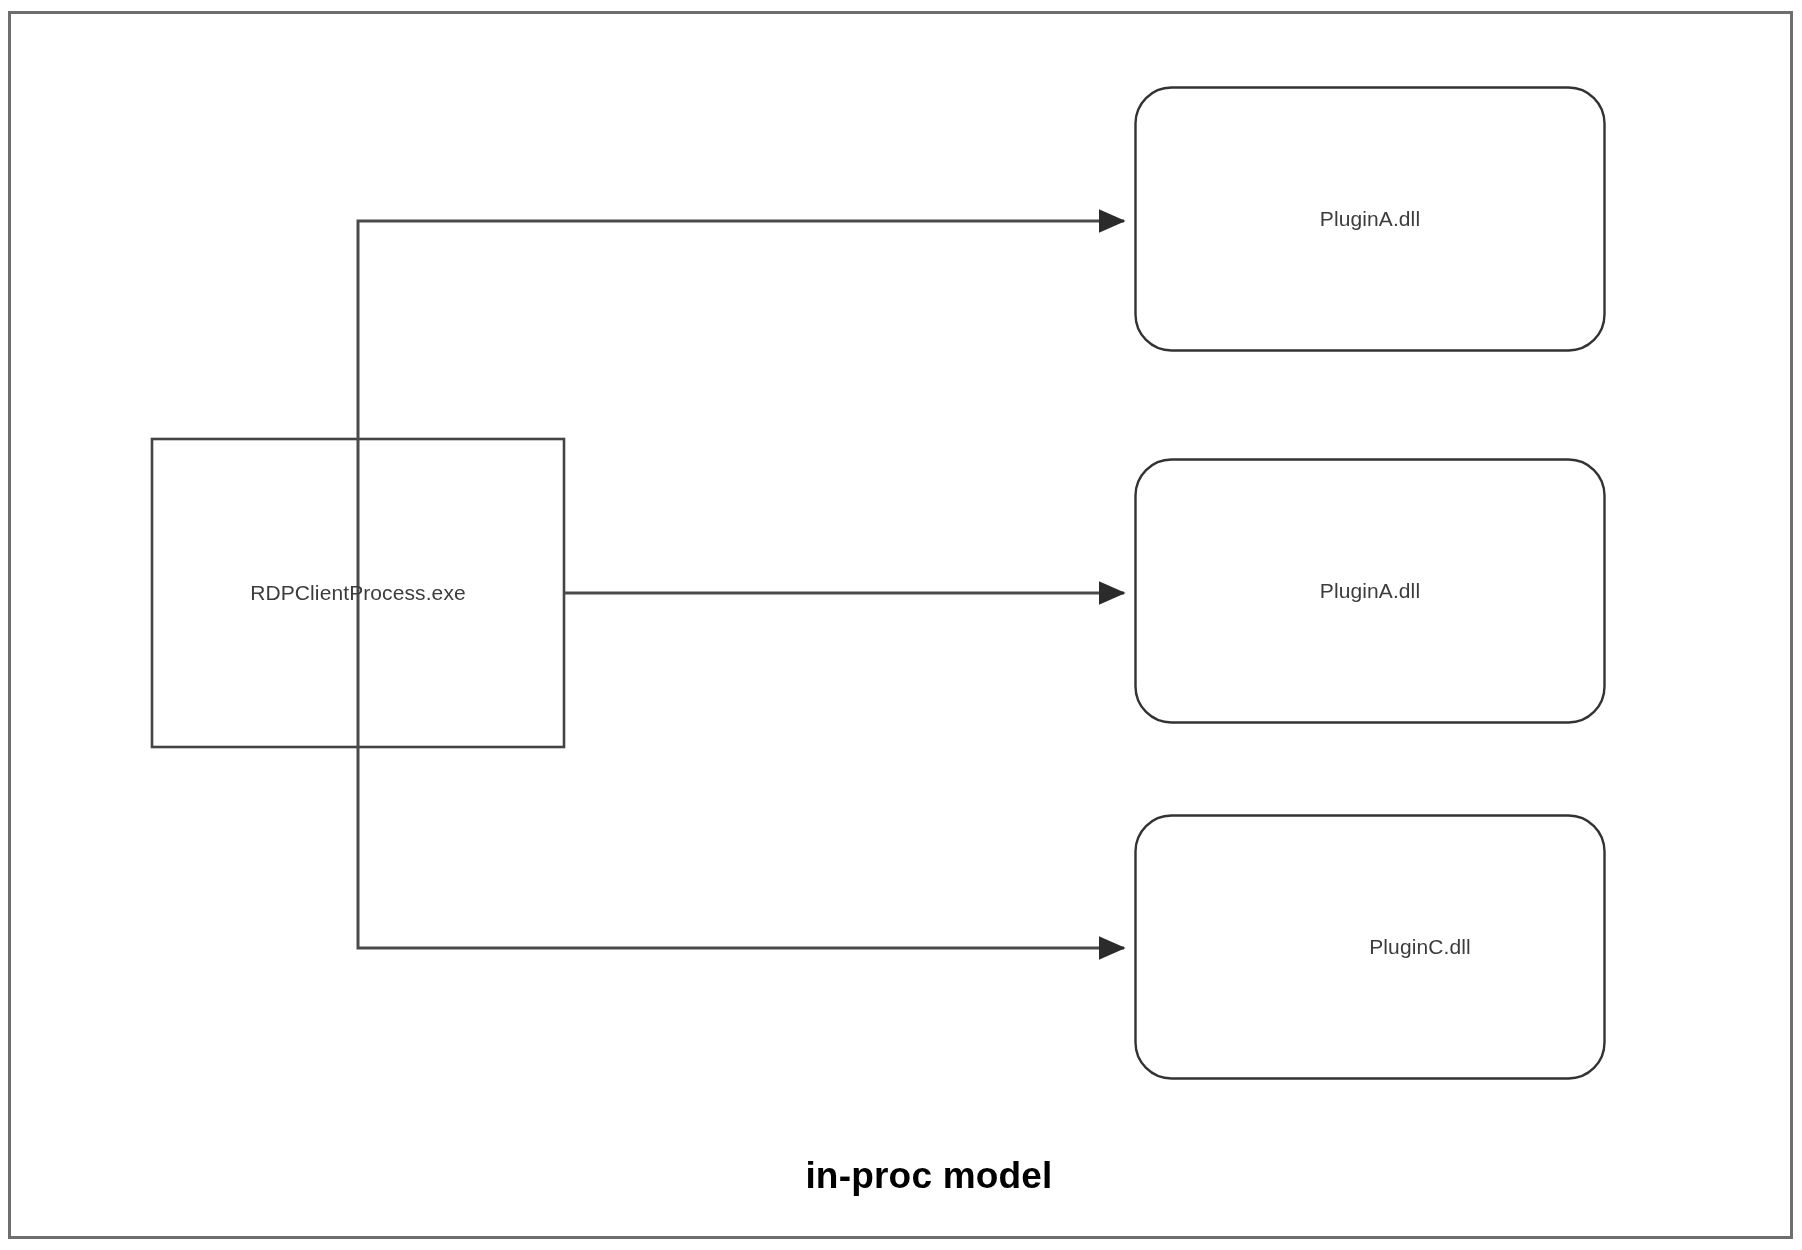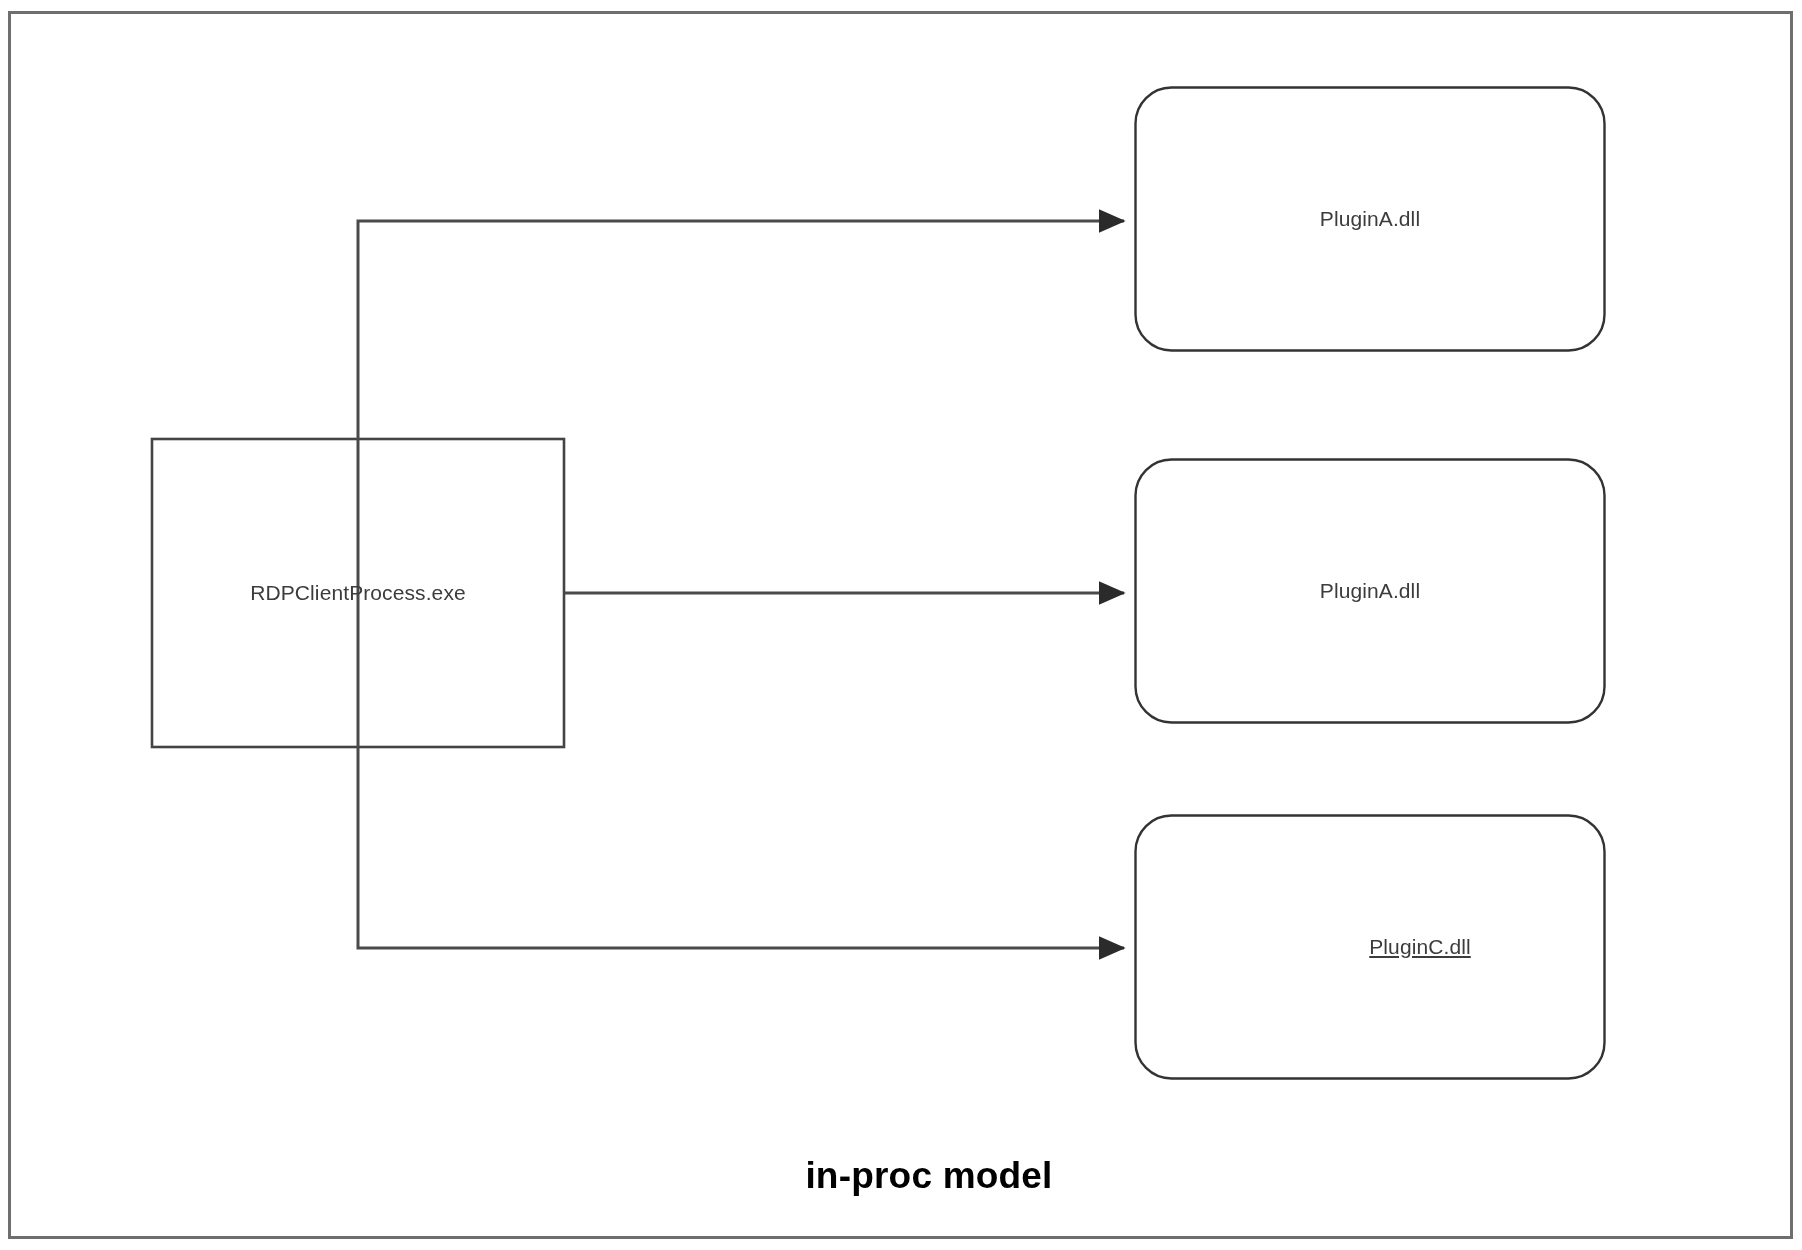--- a/index.html
+++ b/index.html
@@ -79,21 +79,20 @@
     left: 1134px;
     top: 458px;
     width: 472px;
     height: 266px;
   }
   #label-plugin-c {
     left: 1134px;
     top: 814px;
     width: 572px;
     height: 266px;
-    text-decoration: underline;
   }
   #hit-plugin-c {
     left: 1134px;
     top: 814px;
     width: 472px;
     height: 266px;
   }
   #diagram-caption {
     position: absolute;
     left: 0;

